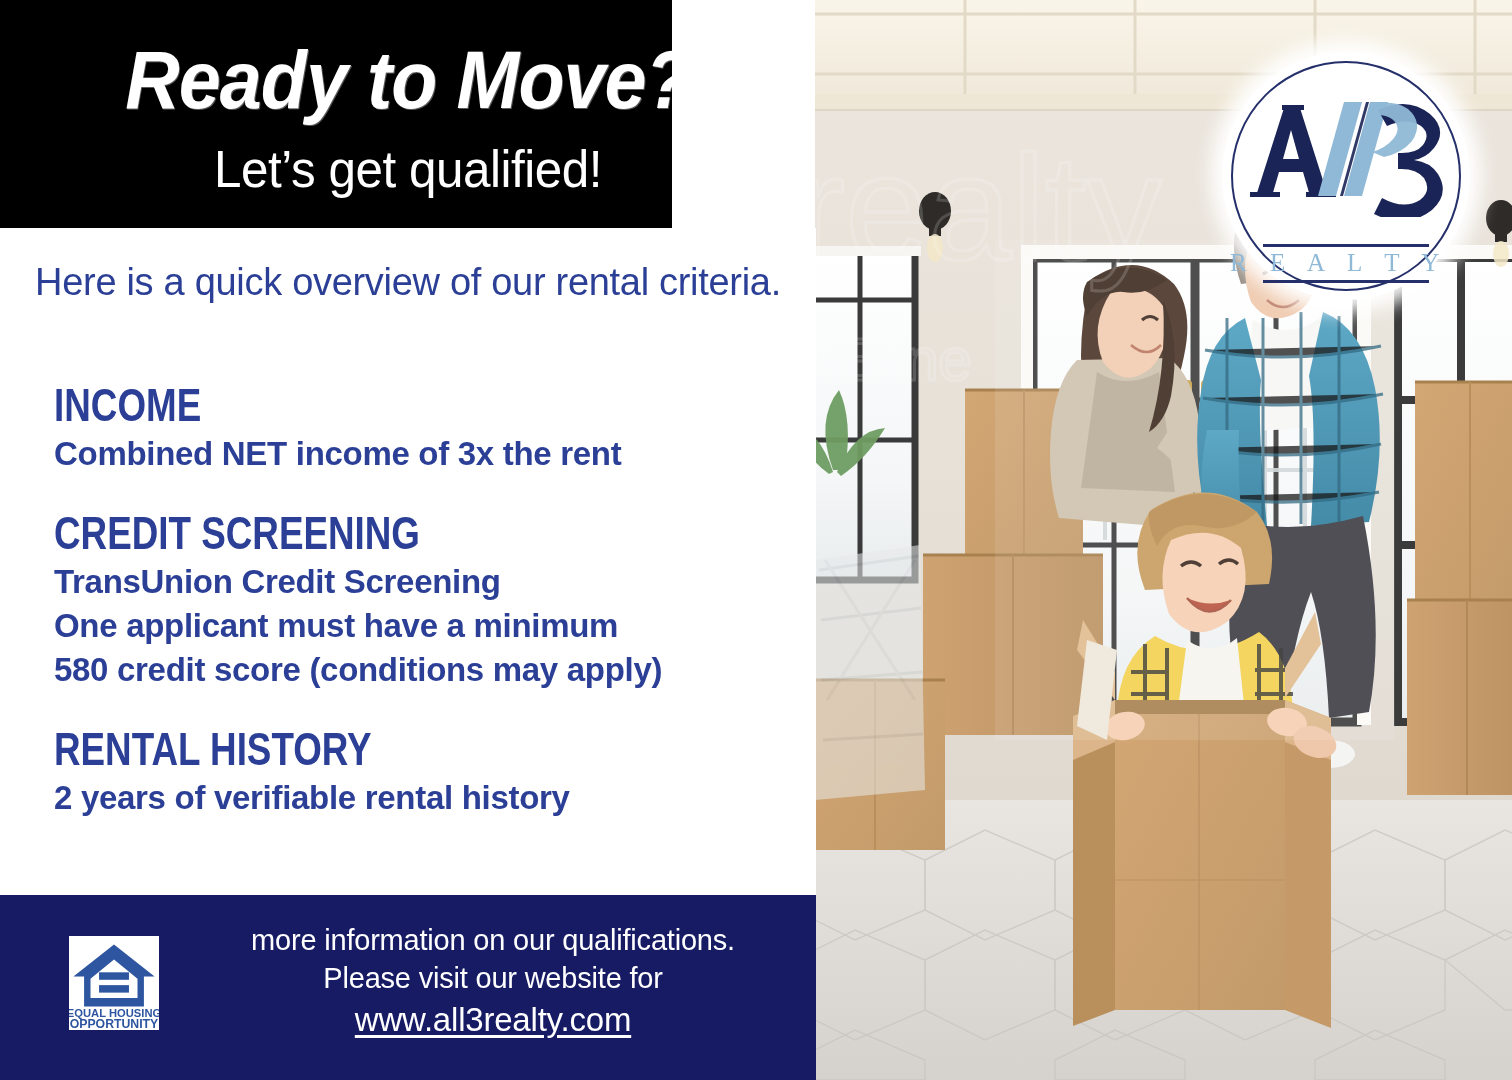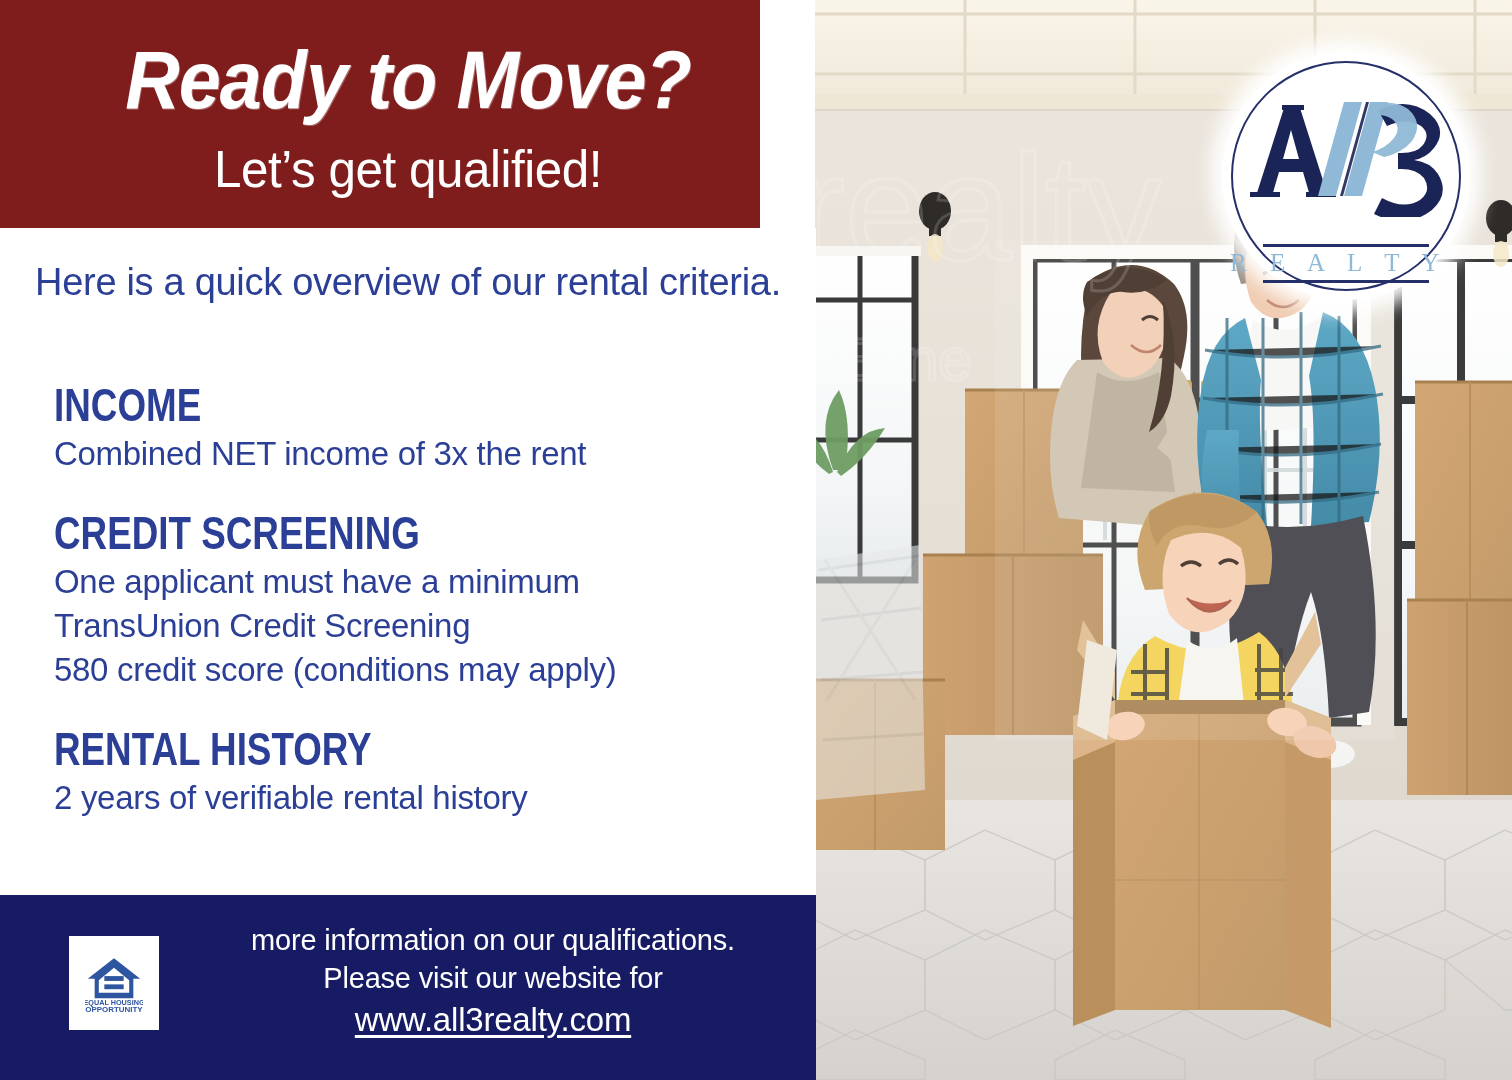--- a/index.html
+++ b/index.html
@@ -82,23 +82,23 @@
     letter-spacing: 8.5px;
     color: #8fb9d6;
     text-indent: 8px;
     line-height: 33px;
   }
 
   
   .header {
     position: absolute;
     left: 0; top: 0;
-    width: 760px;
+    width: 672px;
     height: 228px;
-    background: #7f1d1d;
+    background: #000000;
     z-index: 3;
   }
   .headline {
     position: absolute;
     left: 0; top: 38px;
     width: 816px;
     text-align: center;
     color: #ffffff;
     font-family: "Liberation Sans Narrow", "Liberation Sans", sans-serif;
     font-weight: bold;
@@ -159,40 +159,40 @@
     letter-spacing: 0px;
     transform: scaleX(0.80);
     transform-origin: left center;
     margin-bottom: 2px;
   }
   .crit-line {
     color: #2b3f96;
     font-size: 33px;
     line-height: 44px;
     letter-spacing: -0.3px;
-    font-weight: 400;
+    font-weight: 700;
   }
 
   
   .footer {
     position: absolute;
     left: 0; top: 895px;
     width: 816px;
     height: 185px;
     background: #161b64;
     z-index: 3;
   }
   .eho {
     position: absolute;
     left: 69px;
     top: 41px;
     width: 90px;
     height: 94px;
     background: #ffffff;
-    padding: 16px;
+    padding: 0;
     box-sizing: border-box;
   }
   .eho svg { display:block; width: 100%; height: 100%; }
 
   .footer-text {
     position: absolute;
     left: 170px;
     top: 26px;
     width: 646px;
     text-align: center;
@@ -513,22 +513,22 @@
 
     <div class="criteria">
 
       <div class="crit-block">
         <div class="crit-title">INCOME</div>
         <div class="crit-line">Combined NET income of 3x the rent</div>
       </div>
 
       <div class="crit-block">
         <div class="crit-title">CREDIT SCREENING</div>
+        <div class="crit-line">TransUnion Credit Screening</div>
         <div class="crit-line">One applicant must have a minimum</div>
-        <div class="crit-line">TransUnion Credit Screening</div>
         <div class="crit-line">580 credit score (conditions may apply)</div>
       </div>
 
       <div class="crit-block">
         <div class="crit-title">RENTAL HISTORY</div>
         <div class="crit-line">2 years of verifiable rental history</div>
       </div>
 
     </div>
   </div>

